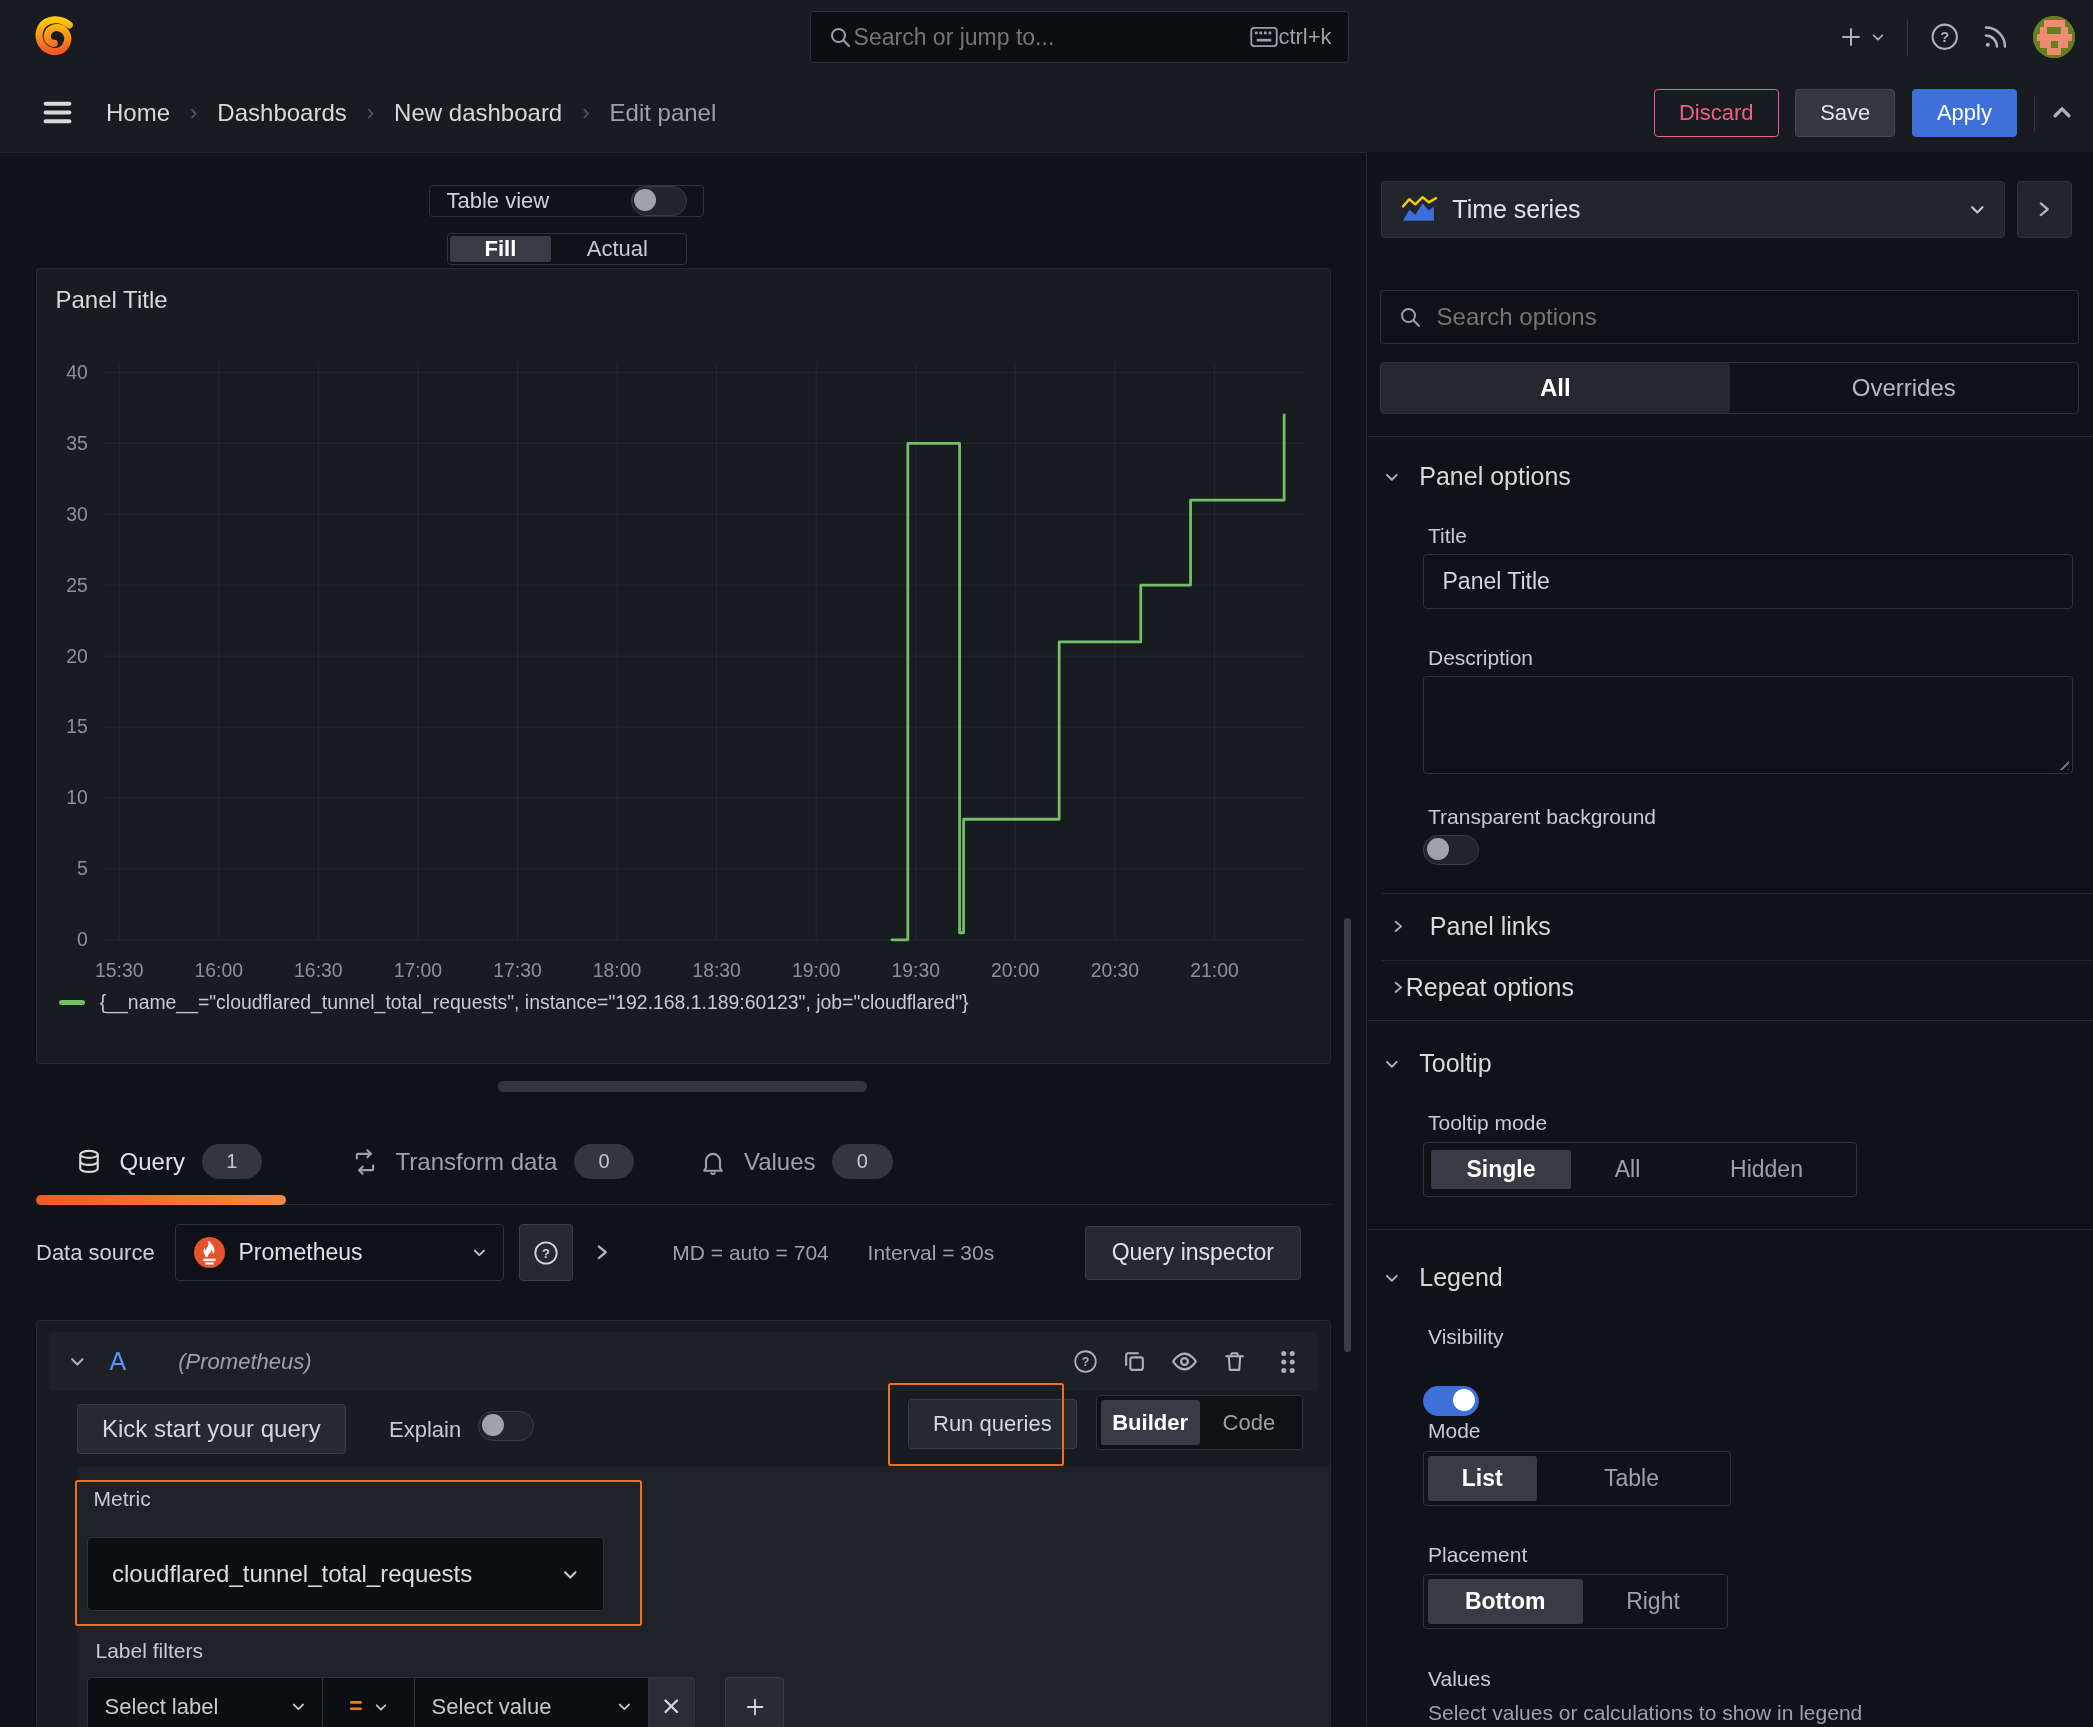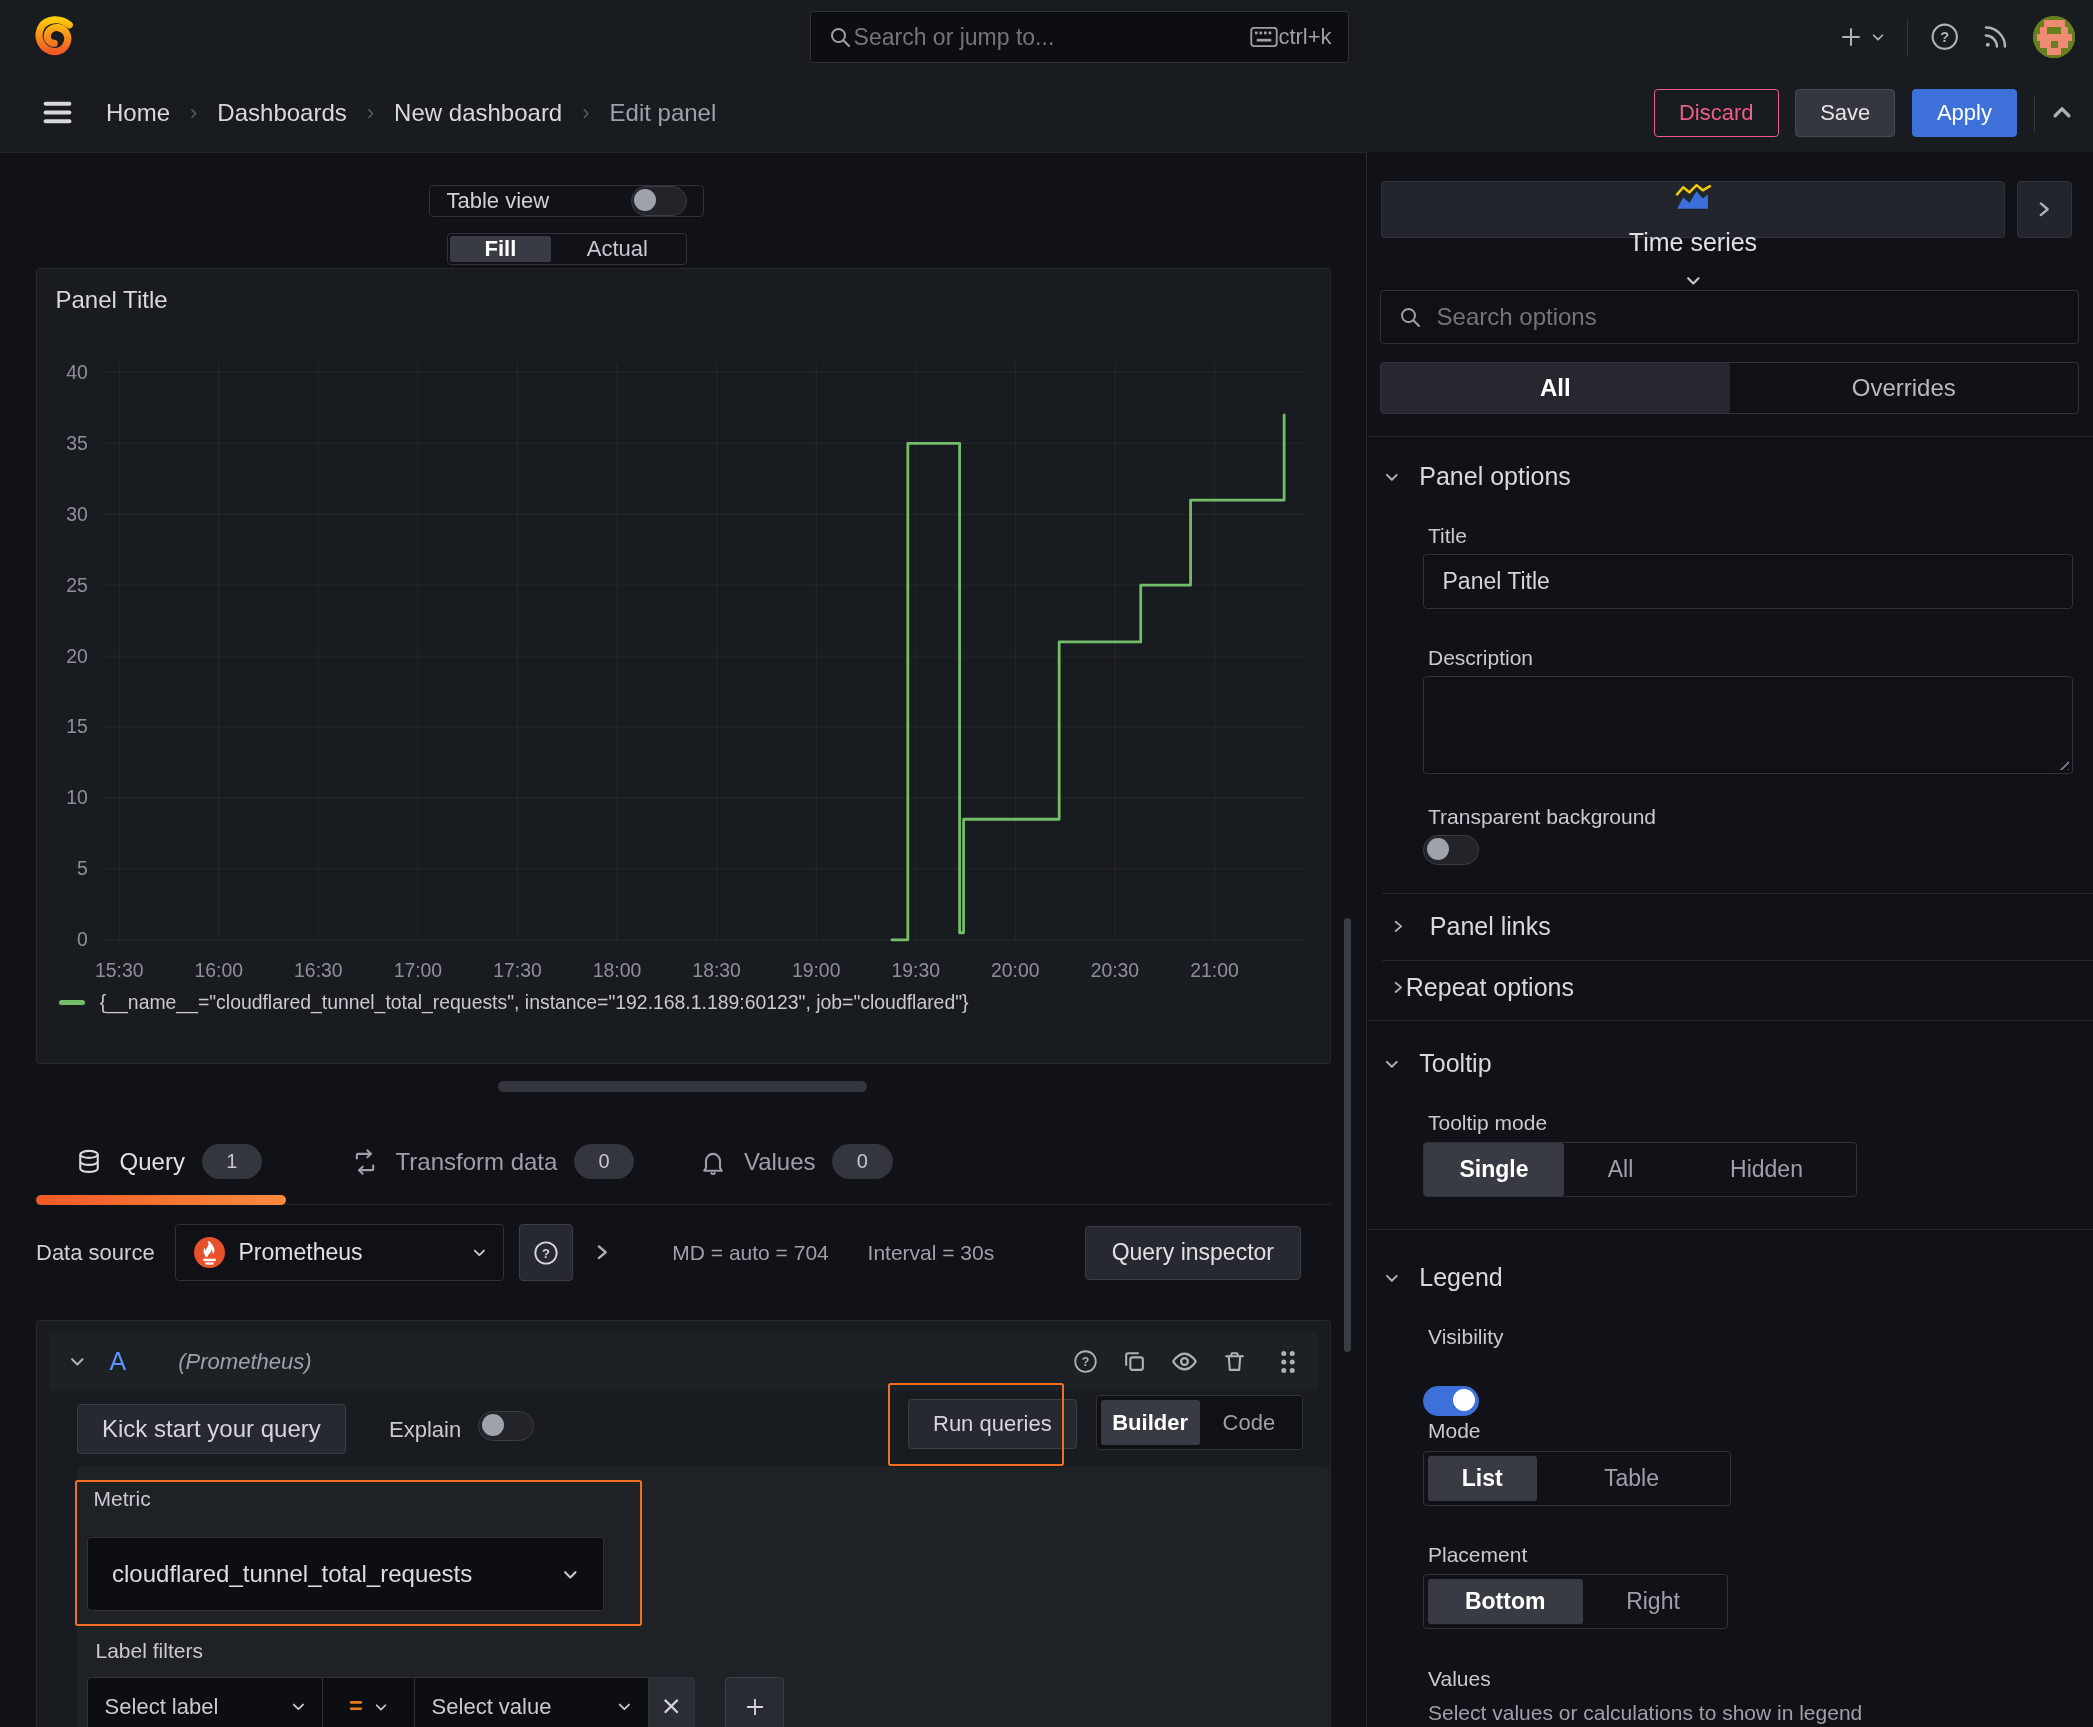--- a/index.html
+++ b/index.html
@@ -437,21 +437,21 @@
             <line x1="12" y1="4" x2="12" y2="20"></line>
             <line x1="4" y1="12" x2="20" y2="12"></line>
           </svg>
       </div>
     </div>
   </div>
 </section>
 
 <aside class="abs" style="left:1366px;top:152px;width:727px;height:1575px;border-left:0.9px solid #26282e;background:#111217;">
 
-  <div class="flex boxed" style="position:absolute;left:14px;top:29px;width:624px;height:57px;background:#22252b;padding:0 18.5px;gap:14.8px;box-sizing:border-box;flex-direction:column;">
+  <div class="flex boxed" style="position:absolute;left:14px;top:29px;width:624px;height:57px;background:#22252b;padding:0 18.5px;gap:14.8px;box-sizing:border-box;">
     <span>
       <svg class="ic" width="37" height="31" viewBox="0 0 36 30">
           <path d="M2 26L8 15l6 5 7-11 6 7 5-4v14H2z" fill="#3b6fd9"></path>
           <polyline points="2,12 8,5 14,10 21,3 27,8 34,4" fill="none" stroke="#f2cc0c" stroke-width="2.4" stroke-linejoin="round" stroke-linecap="round"></polyline>
         </svg>
     </span>
     <span style="font-size:25px;color:#e0e1e5;flex:1;">Time series</span>
     <span style="color:#c7c9d1;">
         <svg class="ic" width="16.6" height="16.6" viewBox="0 0 16 16">
           <polyline points="3,6 8,11 13,6" fill="none" stroke="currentColor" stroke-width="2" stroke-linecap="round" stroke-linejoin="round"></polyline>
@@ -531,21 +531,21 @@
 
   <div class="flex" style="position:absolute;left:16.6px;top:897px;gap:20px;">
     <span class="icbtn">
         <svg class="ic" width="15.7" height="15.7" viewBox="0 0 16 16">
           <polyline points="3,6 8,11 13,6" fill="none" stroke="currentColor" stroke-width="2" stroke-linecap="round" stroke-linejoin="round"></polyline>
         </svg>
       </span>
     <span class="sect">Tooltip</span>
   </div>
   <span class="abs lbl" style="left:61px;top:959px;">Tooltip mode</span>
-  <div class="abs seg" style="left:56px;top:990px;width:434px;height:55px;padding:0;box-sizing:border-box;">
+  <div class="abs seg" style="left:56px;top:990px;width:434px;height:55px;padding:7px;box-sizing:border-box;">
     <div class="chip sel" style="width:140px;font-size:23px;">Single</div>
     <div class="chip" style="width:113px;font-size:23px;">All</div>
     <div class="chip" style="flex:1;font-size:23px;">Hidden</div>
   </div>
   <div class="hdivider" style="left:0;top:1077px;width:727px;"></div>
 
   <div class="flex" style="position:absolute;left:16.6px;top:1111px;gap:20px;">
     <span class="icbtn">
         <svg class="ic" width="15.7" height="15.7" viewBox="0 0 16 16">
           <polyline points="3,6 8,11 13,6" fill="none" stroke="currentColor" stroke-width="2" stroke-linecap="round" stroke-linejoin="round"></polyline>

